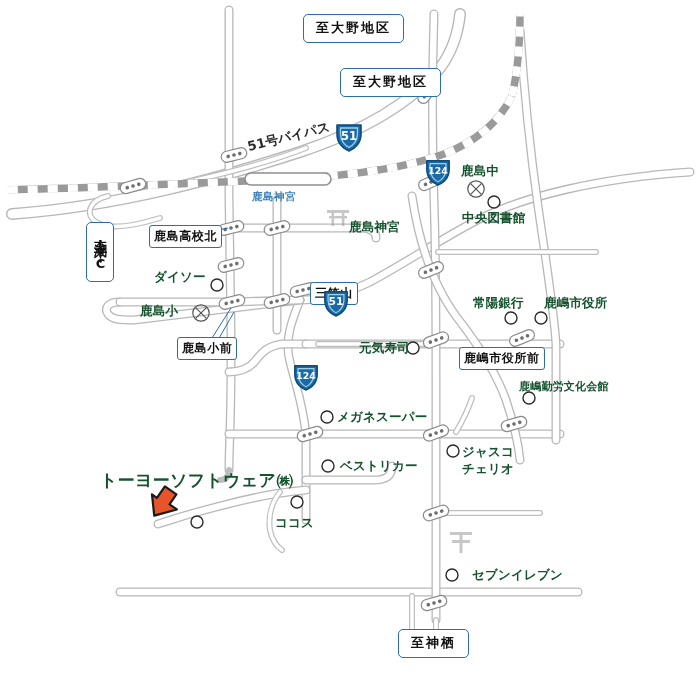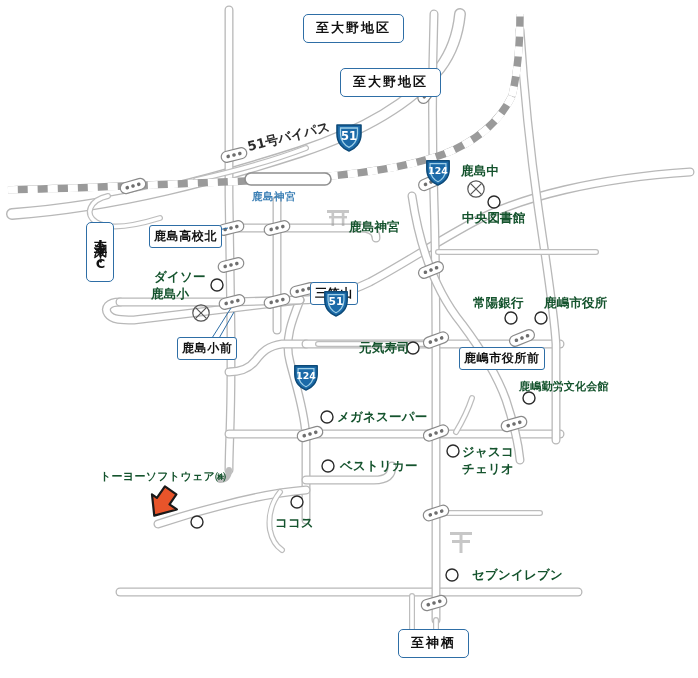--- a/index.html
+++ b/index.html
@@ -420,21 +420,21 @@
       <path d="M 3,4 L 27,4 L 27,13 C 27,22 21,28 15,30 C 9,28 3,22 3,13 Z" fill="#1b6aa8" stroke="#0d4a78" stroke-width="1.6" stroke-linejoin="round"></path>
       <path d="M 6.5,7 L 23.5,7 L 23.5,13 C 23.5,20 18.8,24.8 15,26.4 C 11.2,24.8 6.5,20 6.5,13 Z" fill="none" stroke="#9fd0e8" stroke-width="1.3"></path>
       <text x="15" y="18" text-anchor="middle" font-family="DejaVu Sans, sans-serif" font-size="10" font-weight="bold" fill="#ffffff">124</text>
     </svg>
   </div>
 
   <div class="lbl lbl-poi" style="left:349px; top:220px;">鹿島神宮</div>
 
   <div class="lbl lbl-poi" style="left:154px; top:270px;">ダイソー</div>
 
-  <div class="lbl lbl-poi" style="left:140px; top:287px;margin-left:11px;">鹿島小</div>
+  <div class="lbl lbl-poi" style="left:140px; top:304px;">鹿島小</div>
 
   <div class="lbl lbl-poi" style="left:461px; top:164px;">鹿島中</div>
 
   <div class="lbl lbl-poi" style="left:462px; top:211px;">中央図書館</div>
 
   <div class="lbl lbl-poi" style="left:473px; top:296px;">常陽銀行</div>
 
   <div class="lbl lbl-poi" style="left:544px; top:296px;">鹿嶋市役所</div>
 
   <div class="lbl lbl-poi" style="left:519px; top:381px; font-size:11px;">鹿嶋勤労文化会館</div>
@@ -445,15 +445,15 @@
 
   <div class="lbl lbl-poi" style="left:340px; top:459px;">ベストリカー</div>
 
   <div class="lbl lbl-poi" style="left:275px; top:516px;">ココス</div>
 
   <div class="lbl lbl-poi-2" style="left:462px; top:444px; white-space:pre;">ジャスコ
 チェリオ</div>
 
   <div class="lbl lbl-poi" style="left:464px; top:568px;margin-left:8px;">セブンイレブン</div>
 
-  <div class="lbl lbl-poi" style="left:100px; top:471px; font-size:11px; font-weight:700; letter-spacing:0.3px;">トーヨーソフトウェア㈱</div>
+  <div class="lbl lbl-poi" style="left:100px; top:471px; font-size:17px; font-weight:700; letter-spacing:0.3px;">トーヨーソフトウェア㈱</div>
 
 </div>
 
 </body></html>

